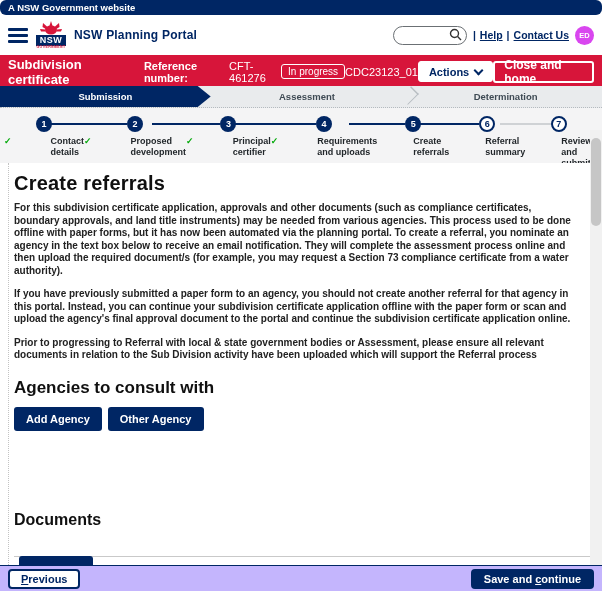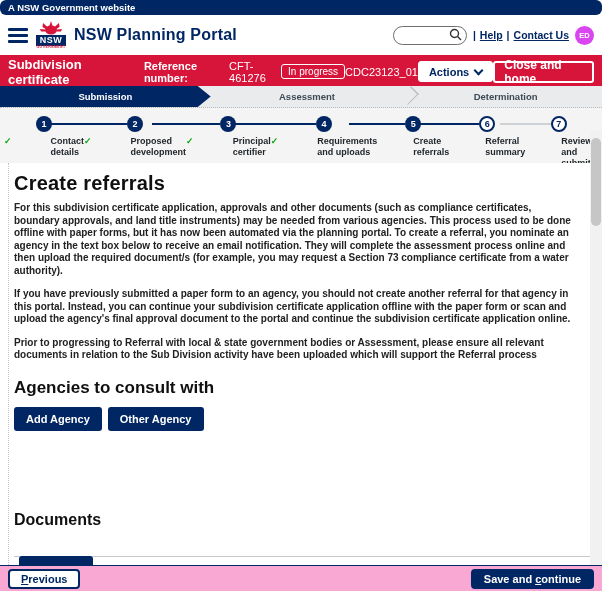--- a/index.html
+++ b/index.html
@@ -15,21 +15,21 @@
   .header { height:42px; background:#fff; display:flex; align-items:center; padding:16px 8px;
             border-bottom:2px solid #d7153a; }
   .burger { width:20px; height:15px; display:flex; flex-direction:column; justify-content:space-between;
             cursor:pointer; margin-right:8px; }
   .burger span { display:block; height:3px; background:#002664; border-radius:1px; }
   .nswlogo { width:30px; text-align:center; margin-right:8px; line-height:1; }
   .waratah { display:block; margin:0 auto; }
   .nswlogo .acr { display:block; background:#002664; color:#fff; font-weight:bold; font-size:9px;
                   padding:1px 2px; letter-spacing:.5px; }
   .nswlogo .gov { display:block; color:#d7153a; font-size:3.5px; font-weight:bold; letter-spacing:.4px; }
-  .apptitle { color:#002664; font-size:16px; font-weight:bold; letter-spacing:.2px; }
+  .apptitle { color:#002664; font-size:12px; font-weight:bold; letter-spacing:.2px; }
   .hright { margin-left:auto; display:flex; align-items:center; gap:6px; }
   .search { position:relative; width:74px; }
   .search input { width:74px; height:19px; border:1px solid #6b7074; border-radius:10px;
                   padding:0 20px 0 8px; font-size:10px; outline:none; }
   .search .mag { position:absolute; right:5px; top:3px; cursor:pointer; }
   .hlinks { display:flex; align-items:center; gap:4px; color:#002664; font-size:10.5px; font-weight:bold; }
   .hlinks a { color:#002664; text-decoration:underline; cursor:pointer; }
   .avatar { width:19px; height:19px; border-radius:50%; background:#d946ef; color:#fff;
             font-size:7.5px; font-weight:bold; display:flex; align-items:center; justify-content:center;
             cursor:pointer; }
@@ -93,21 +93,21 @@
   .cliprow .hairline { position:absolute; top:0; left:0; right:0; height:1px; background:#c9c9c9; }
   .cliprow .clipbtn { position:absolute; top:0; left:5px; width:74px; height:9px; background:#002664;
                       border-radius:3px 3px 0 0; cursor:pointer; }
 
   
   .scrollbar { position:absolute; right:0; top:130px; bottom:26px; width:12px; background:#f1f1f1; }
   .scrollbar .thumb { width:10px; margin:8px auto 0; height:88px; background:#c6c6c6; border-radius:5px;
                       cursor:pointer; }
 
   
-  .footer { position:absolute; left:0; right:0; bottom:0; height:26px; background:#f9a8d4;
+  .footer { position:absolute; left:0; right:0; bottom:0; height:26px; background:#c4b5fd;
             border-top:1px solid #002664; display:flex; align-items:center; padding:0 8px; gap:6px; }
   .fbtn { height:20px; border-radius:4px; font-size:11px; font-weight:bold; display:flex;
           align-items:center; padding:0 11px; cursor:pointer; }
   .fbtn.ghost { background:#fff; border:2px solid #002664; color:#002664; }
   .fbtn.solid { background:#002664; border:2px solid #002664; color:#fff; }
   .fbtn .key { text-decoration:underline; }
   .footer .fspace { flex:1; }
 </style>
 </head>
 <body>

